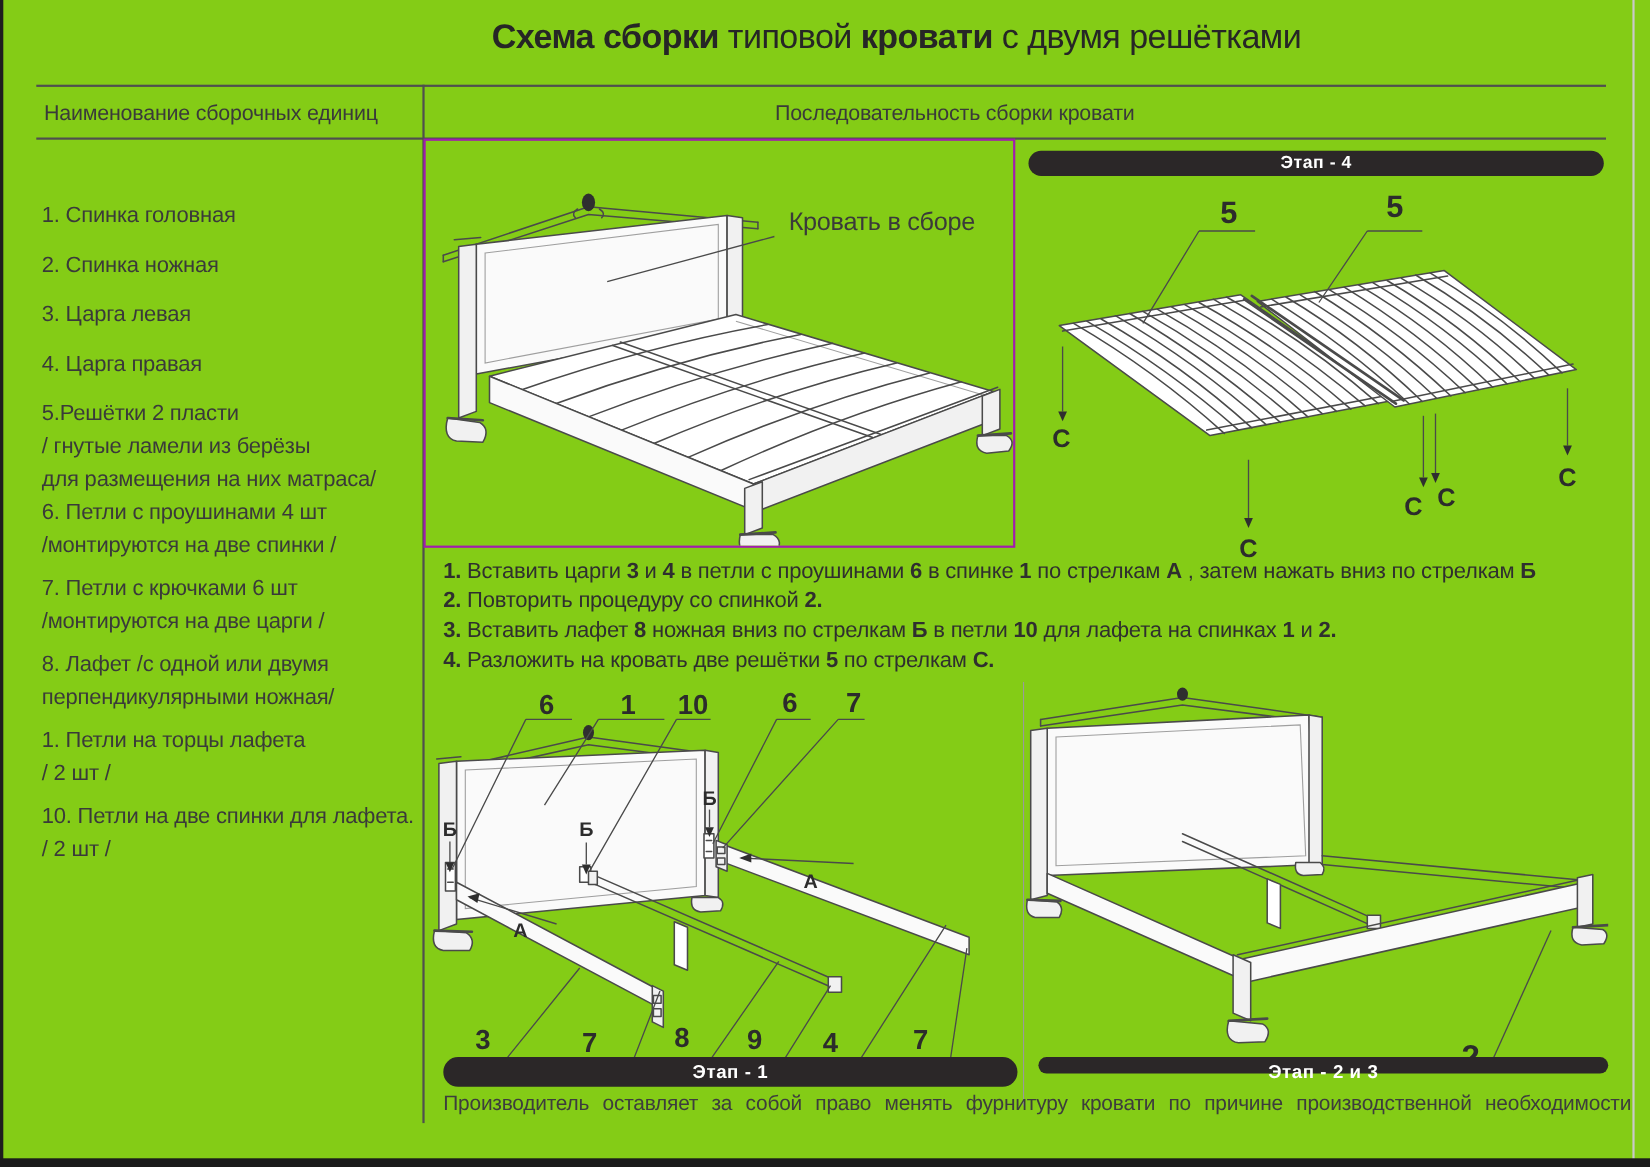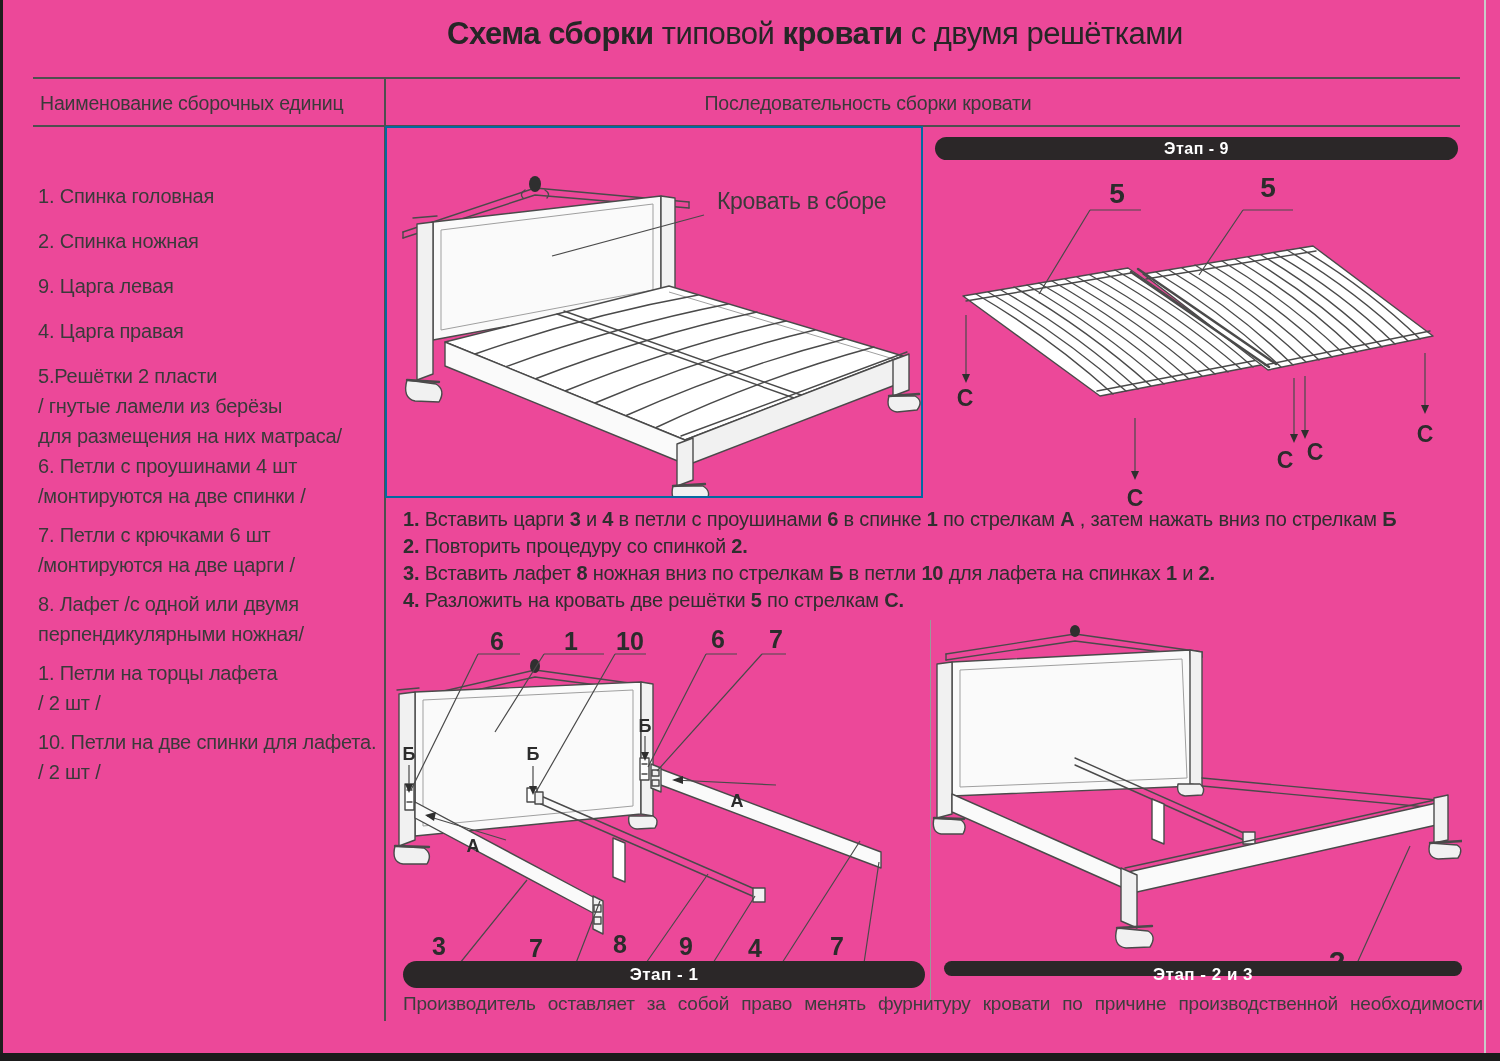--- a/index.html
+++ b/index.html
@@ -3,42 +3,42 @@
 <meta charset="utf-8">
 <style>
   :root{
     --text:#333333;
     --line:#4a4a4a;
     --pill-bg:#2b2728;
     --pill-text:#ffffff;
   }
   html,body{margin:0;padding:0;background:#ffffff;}
   .page{
-    position:relative;width:1500px;height:1061px;background:#ec4899;overflow:hidden;
+    position:relative;width:1500px;height:1061px;background:#84cc16;overflow:hidden;
     font-family:"Liberation Sans", sans-serif;color:var(--text);
   }
   .edge-left{position:absolute;left:0;top:0;width:3px;height:1061px;background:#1e1e1e;}
   .edge-right{position:absolute;left:1484px;top:0;width:2px;height:1061px;background:#c9c9c9;}
   .edge-bottom{position:absolute;left:0;top:1053px;width:1500px;height:8px;background:#1b1b1b;}
   .rule{position:absolute;background:#4f4f4f;}
   .rule-top{left:33px;top:77px;width:1427px;height:2px;}
   .rule-head{left:33px;top:125px;width:1427px;height:2px;}
   .vdiv{left:384px;top:77px;width:2px;height:944px;}
   .vdiv2{left:930px;top:620px;width:1px;height:385px;background:#9a9a9a;}
   .title{position:absolute;left:130px;top:16px;width:1370px;text-align:center;
     font-size:31px;letter-spacing:-0.5px;color:#262626;white-space:nowrap;}
   .title .b{font-weight:700;}
   .col-header{position:absolute;top:92px;font-size:19.5px;color:#3a3a3a;letter-spacing:-0.2px;}
   .col-header-left{left:40px;}
   .col-header-right{left:548px;width:640px;text-align:center;}
   .parts-list{position:absolute;left:38px;top:181px;width:345px;font-size:20px;line-height:30px;color:#3a3a3a;letter-spacing:-0.2px;}
   .part-item{margin-bottom:15px;}
   .part-item:nth-child(5){margin-bottom:0;}
   .part-item:nth-child(n+6){margin-bottom:9px;}
-  .bed-box{position:absolute;left:385px;top:126px;width:538px;height:372px;border:2px solid #0369a1;box-sizing:border-box;}
+  .bed-box{position:absolute;left:385px;top:126px;width:538px;height:372px;border:2px solid #a21caf;box-sizing:border-box;}
   .fig{position:absolute;}
   .fig svg{position:absolute;left:0;top:0;}
   .fig-stage4{left:928px;top:126px;width:532px;height:390px;}
   .fig-stage1{left:385px;top:618px;width:545px;height:390px;}
   .fig-stage23{left:932px;top:618px;width:530px;height:390px;}
   .pill{position:absolute;background:var(--pill-bg);border-radius:14px;color:var(--pill-text);
     font-weight:700;text-align:center;letter-spacing:0.5px;}
   .pill-stage4{left:935px;top:137px;width:523px;height:23px;font-size:16px;line-height:23px;}
   .pill-stage1{left:403px;top:961px;width:522px;height:27px;font-size:17px;line-height:27px;}
   .pill-stage23{left:944px;top:961px;width:518px;height:15px;font-size:17px;line-height:27px;}
@@ -84,21 +84,21 @@
   <div class="col-header col-header-right">Последовательность сборки кровати</div>
 
   <div class="parts-list" id="parts-list">
       <div class="part-item">
         <div class="part-line">1.   Спинка головная</div>
       </div>
       <div class="part-item">
         <div class="part-line">2. Спинка ножная</div>
       </div>
       <div class="part-item">
-        <div class="part-line">9. Царга левая</div>
+        <div class="part-line">3. Царга левая</div>
       </div>
       <div class="part-item">
         <div class="part-line">4. Царга правая</div>
       </div>
       <div class="part-item">
         <div class="part-line">5.Решётки  2 пласти</div>
         <div class="part-line">/ гнутые ламели из берёзы</div>
         <div class="part-line">для размещения на них матраса/</div>
       </div>
       <div class="part-item">
@@ -327,19 +327,19 @@
         <path class="st f2" d="M498,225 q-4,14 8,16 l20,-1 q6,-9 -1,-13 z"></path>
         <path class="st thk" d="M498,225 L530,223"></path>
       </g>
       <g>
         <path class="ldr" d="M422,352 L478,228"></path>
       </g>
     </svg>
     <div class="lbl" style="left:405px;top:329px;font-size:30px;">2</div>
   </div>
 
-  <div class="pill pill-stage4">Этап -  9</div>
+  <div class="pill pill-stage4">Этап -  4</div>
   <div class="pill pill-stage1">Этап - 1</div>
   <div class="pill pill-stage23">Этап -  2 и 3</div>
 
   <div class="footer">Производитель оставляет за собой право менять фурнитуру кровати по причине производственной необходимости</div>
 
 </div>
 
 </body></html>

